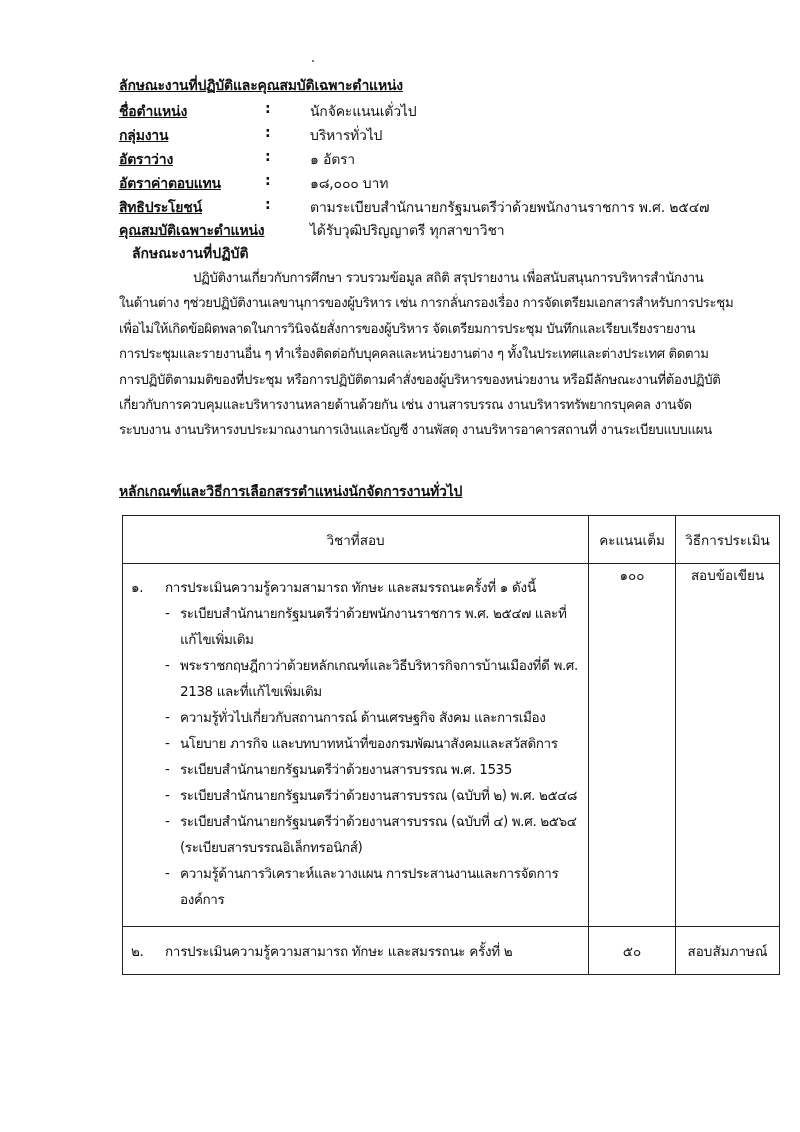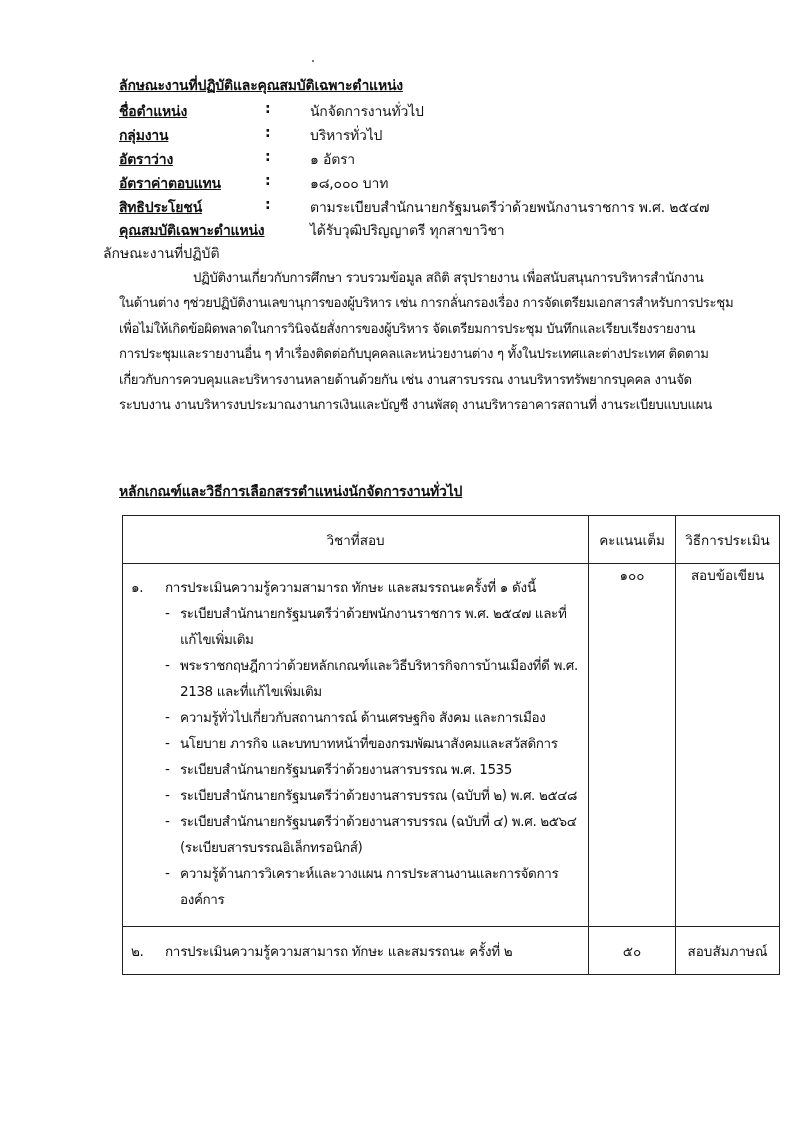--- a/index.html
+++ b/index.html
@@ -11,21 +11,21 @@
   .sec-title { position:absolute; left:119px; font-size:14px; font-weight:bold;
                text-decoration:underline; white-space:nowrap; letter-spacing:-0.2px; }
   .s1 { top:74px; }
   .s2 { top:480px; }
 
   .field-row { position:absolute; left:119px; height:24px; font-size:14px; white-space:nowrap; }
   .field-label { position:absolute; left:0; top:0; font-weight:bold; letter-spacing:-0.2px;text-decoration:underline; }
   .field-colon { position:absolute; left:146px; top:0; font-weight:bold; }
   .field-value { position:absolute; left:191px; top:0; letter-spacing:-0.2px; }
 
-  .sub-title { position:absolute; left:103px; top:242px; font-size:14px; font-weight:normal; white-space:nowrap; }
+  .sub-title { position:absolute; left:132px; top:242px; font-size:14px; font-weight:bold; white-space:nowrap; }
 
   .para { position:absolute; left:119px; top:265px; width:672px; font-size:13.2px;
           line-height:25.4px; letter-spacing:-0.35px; }
   .para .ln { display:block; white-space:nowrap; overflow:hidden; }
   .para .ln.first { padding-left:74px; }
 
   table.crit { position:absolute; left:122px; top:515px; width:657px;
                border-collapse:collapse; font-size:13.5px; table-layout:fixed; }
   table.crit td, table.crit th { border:1.5px solid #222; padding:0; vertical-align:top; }
   table.crit th { font-weight:normal; height:47px; vertical-align:middle; text-align:center; }
@@ -47,21 +47,21 @@
 <body>
 
 <div class="page">
   <div class="dot"></div>
 
   <div class="sec-title s1">ลักษณะงานที่ปฏิบัติและคุณสมบัติเฉพาะตำแหน่ง</div>
 
   <div class="field-row" style="top:100px">
     <span class="field-label">ชื่อตำแหน่ง</span>
     <span class="field-colon">:</span>
-    <span class="field-value">นักจัดการงานทั่วไป</span>
+    <span class="field-value">นักจัคะแนนเตั่วไป</span>
   </div>
   <div class="field-row" style="top:124px">
     <span class="field-label">กลุ่มงาน</span>
     <span class="field-colon">:</span>
     <span class="field-value">บริหารทั่วไป</span>
   </div>
   <div class="field-row" style="top:148px">
     <span class="field-label">อัตราว่าง</span>
     <span class="field-colon">:</span>
     <span class="field-value">๑ อัตรา</span>
@@ -82,20 +82,21 @@
     <span class="field-value">ได้รับวุฒิปริญญาตรี ทุกสาขาวิชา</span>
   </div>
 
   <div class="sub-title">ลักษณะงานที่ปฏิบัติ</div>
 
   <div class="para">
     <span class="ln first">ปฏิบัติงานเกี่ยวกับการศึกษา รวบรวมข้อมูล สถิติ สรุปรายงาน เพื่อสนับสนุนการบริหารสำนักงาน</span>
     <span class="ln">ในด้านต่าง ๆช่วยปฏิบัติงานเลขานุการของผู้บริหาร เช่น การกลั่นกรองเรื่อง การจัดเตรียมเอกสารสำหรับการประชุม</span>
     <span class="ln">เพื่อไม่ให้เกิดข้อผิดพลาดในการวินิจฉัยสั่งการของผู้บริหาร จัดเตรียมการประชุม บันทึกและเรียบเรียงรายงาน</span>
     <span class="ln">การประชุมและรายงานอื่น ๆ ทำเรื่องติดต่อกับบุคคลและหน่วยงานต่าง ๆ ทั้งในประเทศและต่างประเทศ ติดตาม</span>
+    <span class="ln">การปฏิบัติตามมติของที่ประชุม หรือการปฏิบัติตามคำสั่งของผู้บริหารของหน่วยงาน หรือมีลักษณะงานที่ต้องปฏิบัติ</span>
     <span class="ln">เกี่ยวกับการควบคุมและบริหารงานหลายด้านด้วยกัน เช่น งานสารบรรณ งานบริหารทรัพยากรบุคคล งานจัด</span>
     <span class="ln">ระบบงาน งานบริหารงบประมาณงานการเงินและบัญชี งานพัสดุ งานบริหารอาคารสถานที่ งานระเบียบแบบแผน</span>
   </div>
 
   <div class="sec-title s2">หลักเกณฑ์และวิธีการเลือกสรรตำแหน่งนักจัดการงานทั่วไป</div>
 
   <table class="crit">
     <colgroup>
         <col class="c1">
         <col class="c2">

